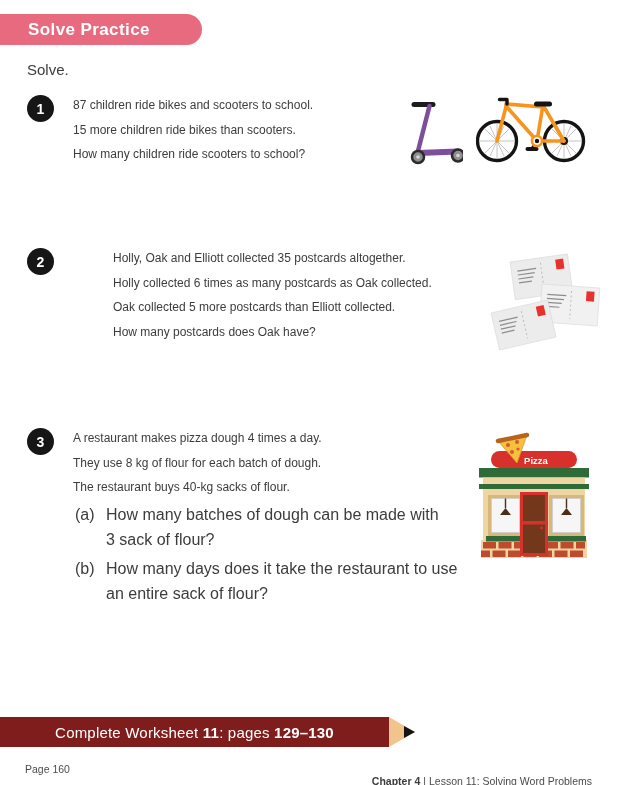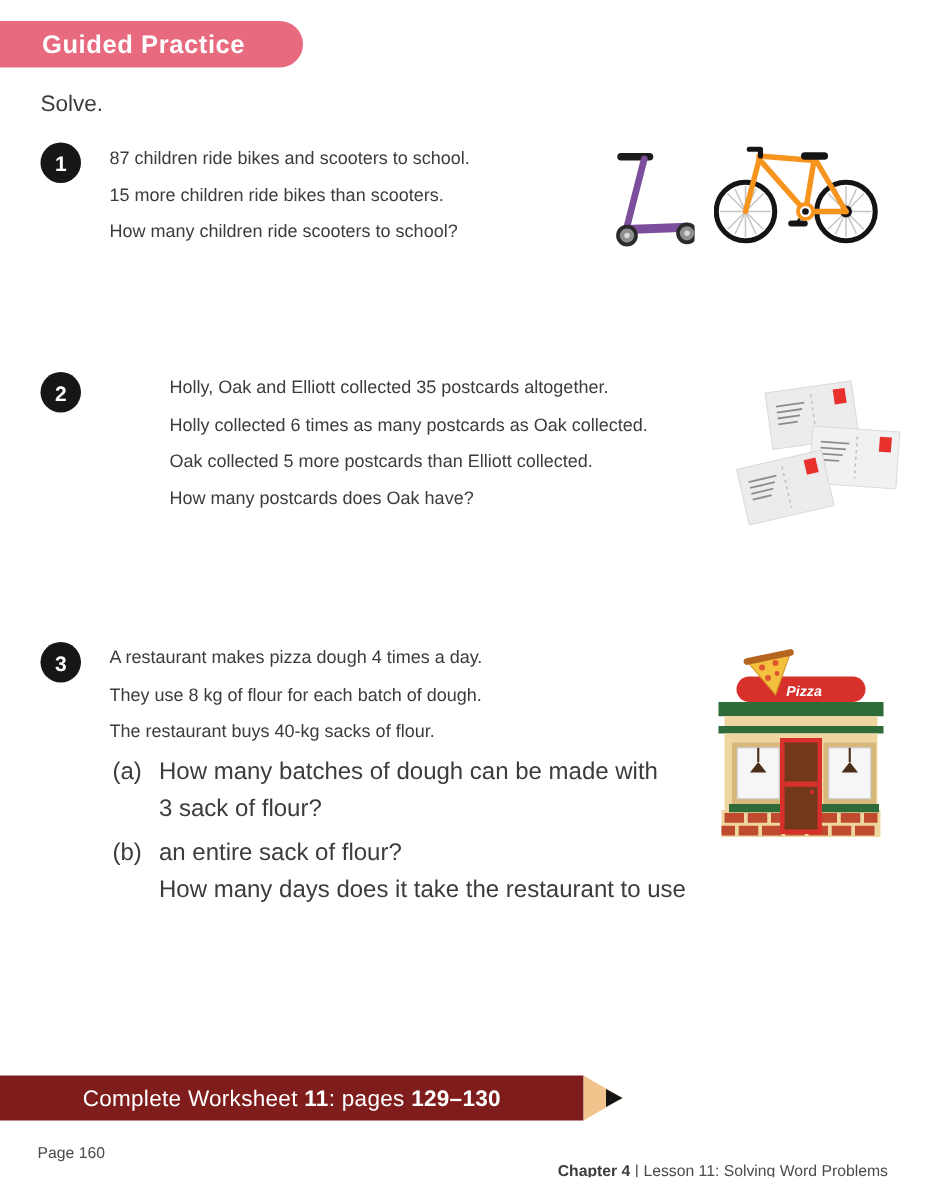--- a/index.html
+++ b/index.html
@@ -18,21 +18,21 @@
   
   .badge{
     position:absolute;left:27px;width:27px;height:27px;border-radius:50%;
     background:#161616;color:#fff;font-size:14px;font-weight:700;
     display:flex;align-items:center;justify-content:center;
   }
   .ptext{position:absolute;left:73px;font-size:12px;line-height:24.5px;}
   .subpart{position:absolute;left:75px;display:flex;font-size:16px;line-height:24.5px;}
   .sp-label{width:31px;flex:0 0 31px;}
   
-  .illus{position:absolute;font-style:italic;}
+  .illus{position:absolute;}
   .ride-row{position:absolute;left:403px;top:96px;display:flex;align-items:flex-end;gap:13px;}
   
   .ws-banner{
     position:absolute;left:0;top:717px;width:389px;height:30px;background:#7f1d1d;
     display:flex;align-items:center;justify-content:center;
     color:#fff;font-size:15px;letter-spacing:.2px;white-space:pre;
   }
   .ws-banner b{font-weight:700;}
   .pencil-tip{position:absolute;left:389px;top:717px;}
   
@@ -40,21 +40,21 @@
   .footer-right{position:absolute;right:25px;top:763px;font-size:10.5px;color:#4b4b4b;white-space:pre;}
   .footer-right b{font-weight:700;color:#3c3c3c;}
   .footer-right .sep{margin:0 3px;}
 </style>
 </head>
 <body>
 
 <div class="page">
 
   <div class="gp-banner">
-    <span>Guided Practice</span>
+    <span>Solve Practice</span>
   </div>
 
   <div class="solve">Solve.</div>
 
   <div class="badge" style="top:95px;">
     <span>1</span>
   </div>
   <div class="ptext" style="top:93px;">
     <div>87 children ride bikes and scooters to school.</div>
     <div>15 more children ride bikes than scooters.</div>
@@ -167,22 +167,22 @@
   <div class="subpart" style="top:503px;">
     <div class="sp-label">(a)</div>
     <div>
       <div>How many batches of dough can be made with</div>
       <div>3 sack of flour?</div>
     </div>
   </div>
   <div class="subpart" style="top:557px;">
     <div class="sp-label">(b)</div>
     <div>
+      <div>How many days does it take the restaurant to use</div>
       <div>an entire sack of flour?</div>
-      <div>How many days does it take the restaurant to use</div>
     </div>
   </div>
 
   <div class="illus" style="left:470px;top:432px;">
     <svg width="142" height="130" viewBox="0 0 142 130">
 
       <rect x="21" y="19" width="86" height="17" rx="8.5" fill="#d8312c"></rect>
 
       <polygon points="28,9 57,3 47,31" fill="#f3c13d" stroke="#d89b28" stroke-width="0.8"></polygon>
       <line x1="28" y1="9" x2="57" y2="3" stroke="#b5651d" stroke-width="4.5" stroke-linecap="round"></line>

